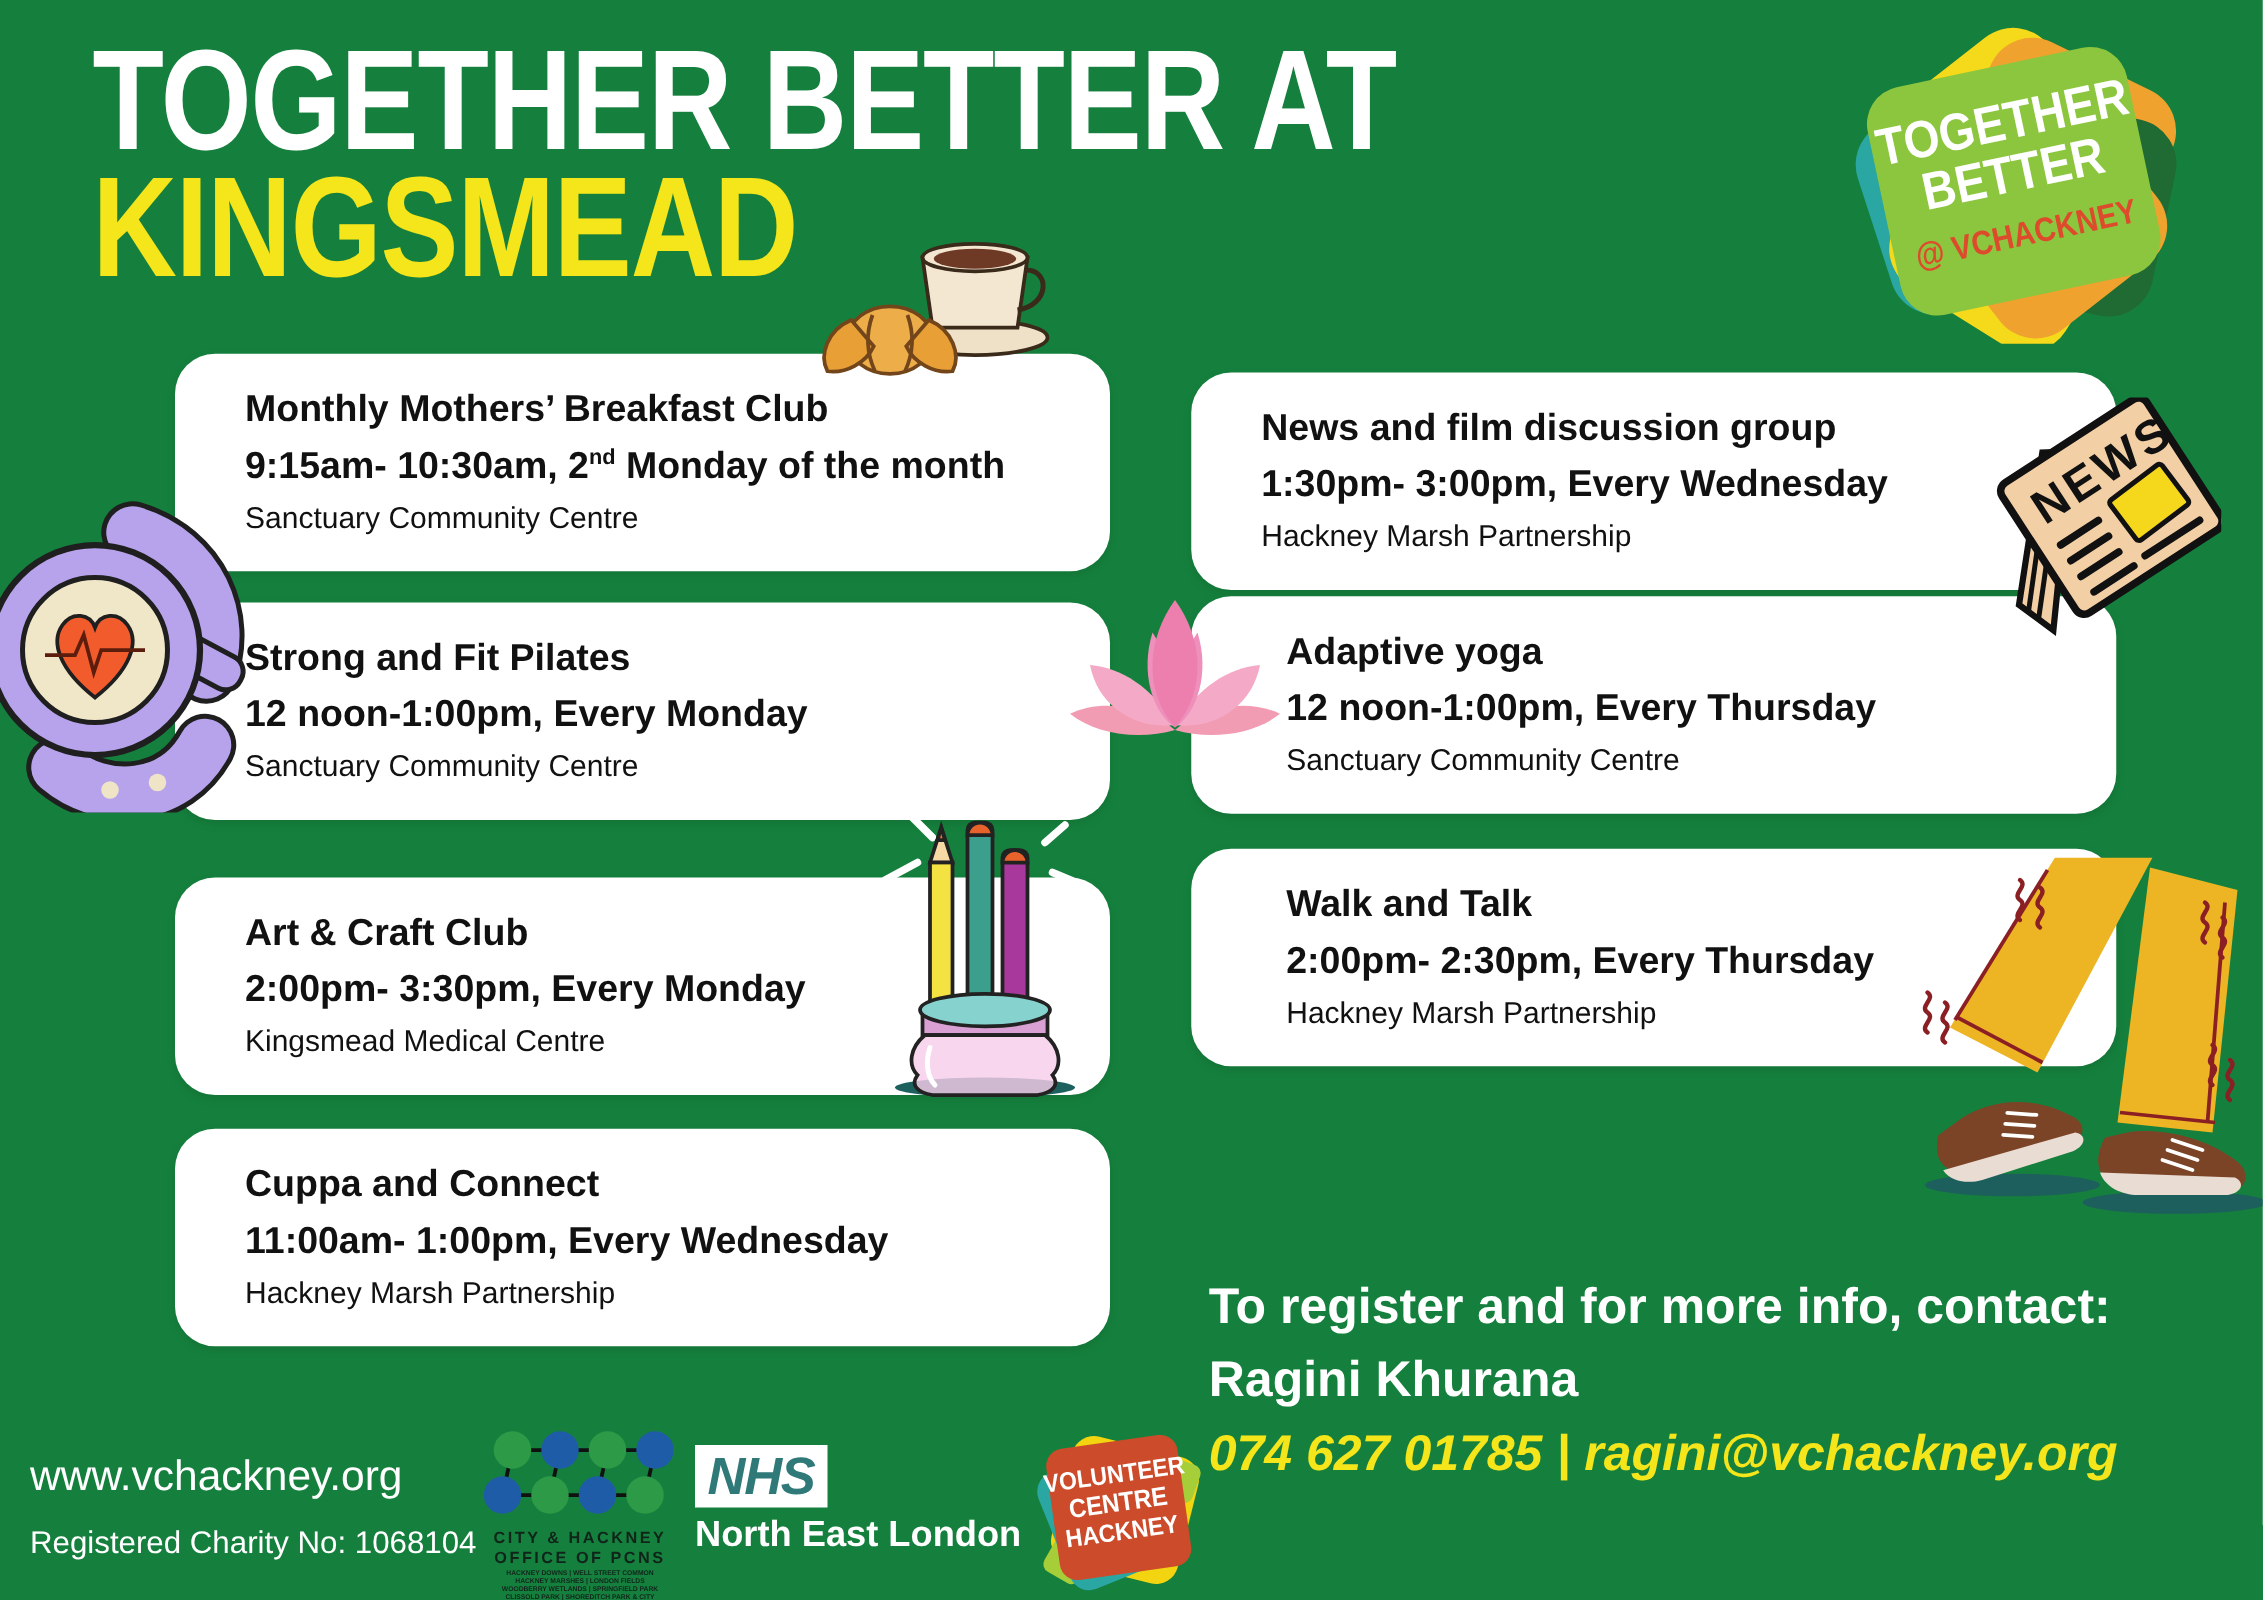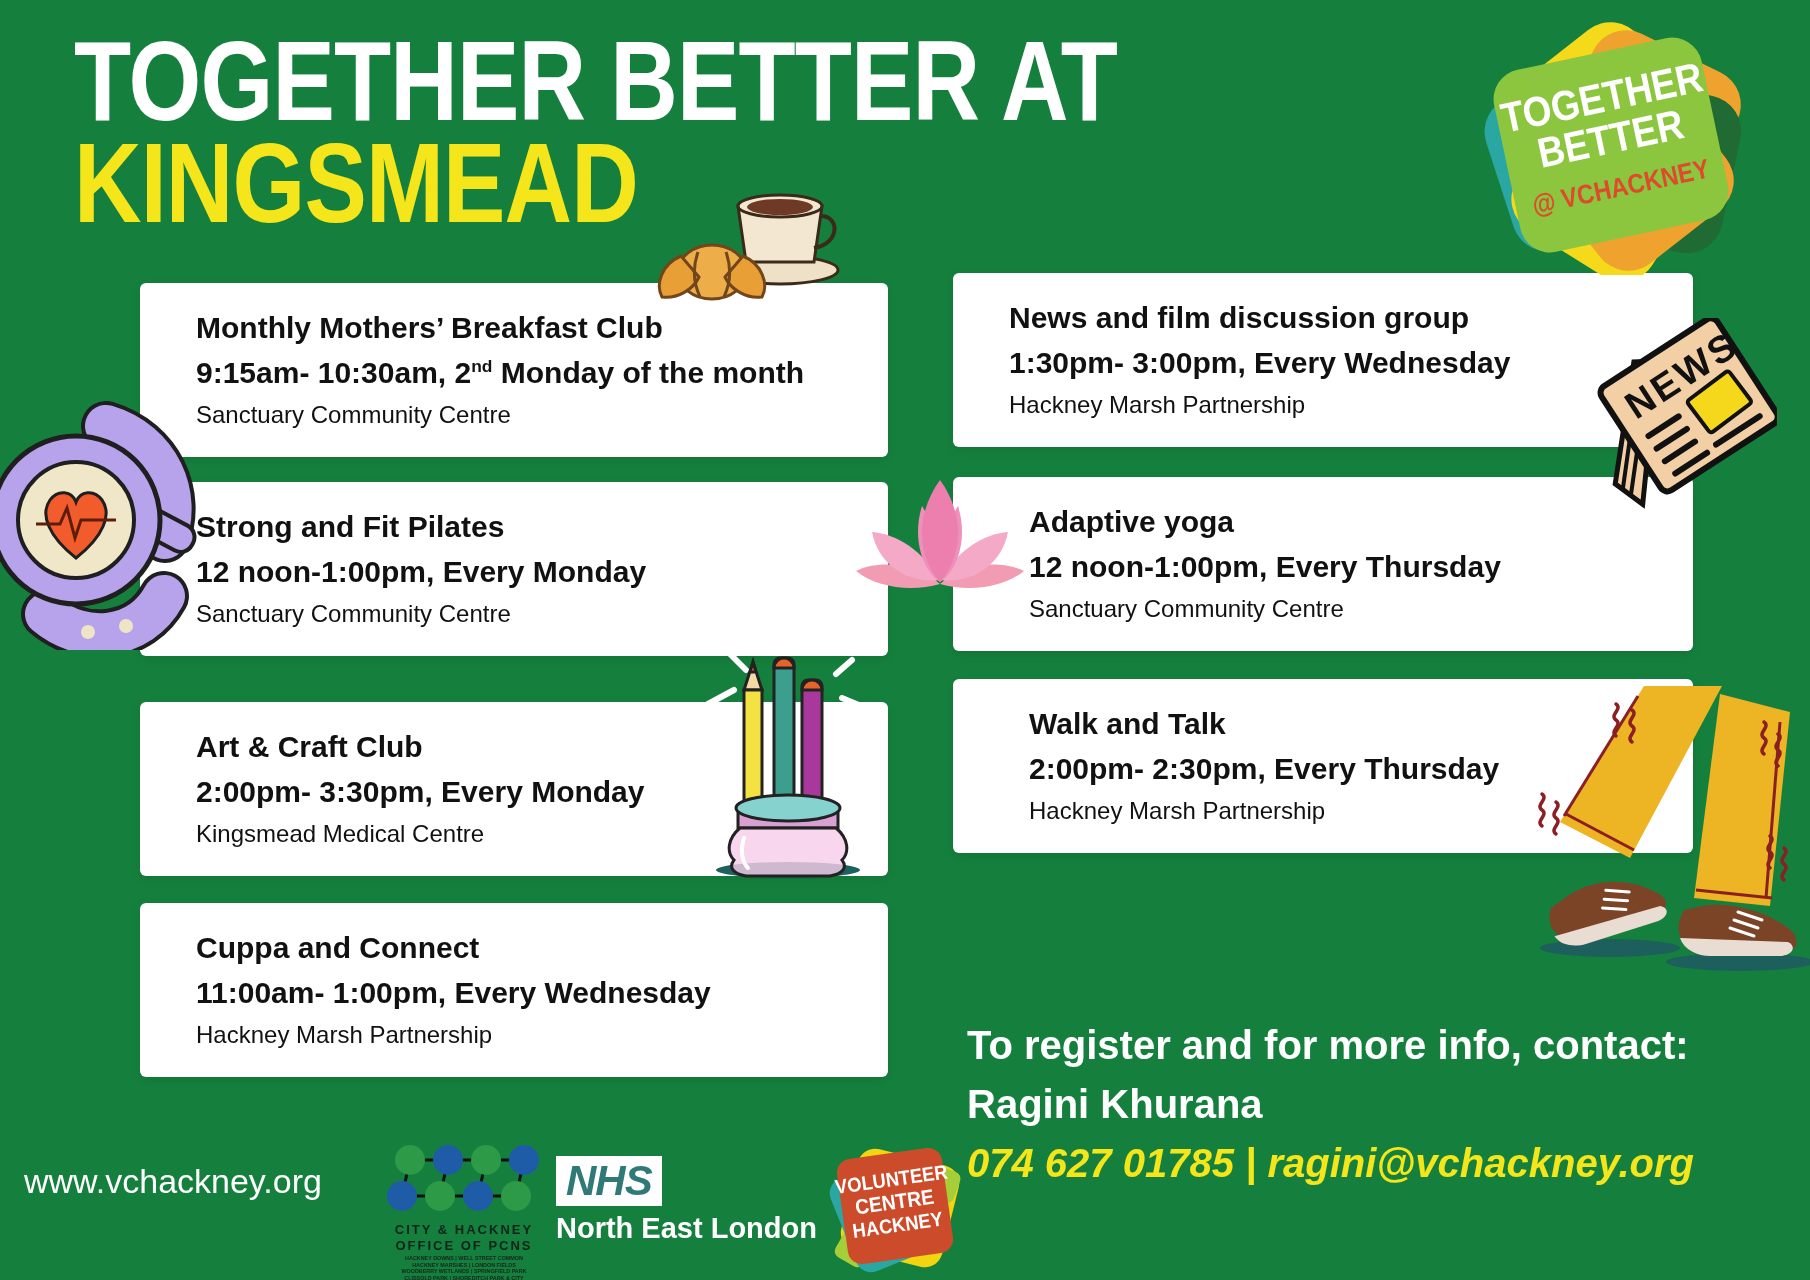--- a/index.html
+++ b/index.html
@@ -6,27 +6,27 @@
   body{font-family:"Liberation Sans",sans-serif;}
   .poster{position:relative;width:1810px;height:1280px;background:#15803d;overflow:hidden;}
 
   
   .title{position:absolute;left:74px;top:30px;z-index:2;transform:scaleX(.82);transform-origin:left top;
          font-weight:bold;font-size:114px;line-height:102px;letter-spacing:-1px;white-space:nowrap;}
   .title .l1{color:#ffffff;display:block;}
   .title .l2{color:#f5e51b;display:block;}
 
   
-  .card{position:absolute;z-index:1;background:#ffffff;border-radius:6px;box-sizing:border-box;
+  .card{position:absolute;z-index:1;background:#ffffff;border-radius:32px;box-sizing:border-box;
         padding:22px 28px 22px 56px;min-height:152px;box-shadow:0 3px 8px rgba(0,0,0,.10);}
   .ev-title,.ev-time{font-weight:bold;font-size:30px;line-height:45px;color:#111111;}
   .ev-loc{font-weight:normal;font-size:24px;line-height:40px;color:#111111;}
   .ev-time .sup{font-size:.58em;vertical-align:super;line-height:0;}
   .ev-0{left:140px;top:283px;width:748px;}
-  .ev-1{left:953px;top:273px;width:740px;}
+  .ev-1{left:953px;top:298px;width:740px;}
   .ev-2{left:140px;top:482px;width:748px;}
   .ev-3{left:953px;top:477px;width:740px;padding-left:76px;}
   .ev-4{left:140px;top:702px;width:748px;}
   .ev-5{left:953px;top:679px;width:740px;padding-left:76px;}
   .ev-6{left:140px;top:903px;width:748px;}
 
   
   .contact{position:absolute;left:967px;top:1016px;z-index:2;color:#ffffff;
            font-weight:bold;font-size:40px;line-height:59px;white-space:nowrap;}
   .contact .phone-line{color:#f5e51b;font-style:italic;}
@@ -99,20 +99,21 @@
     <div>To register and for more info, contact:</div>
     <div>Ragini Khurana</div>
     <div class="phone-line">
       <span>074 627 01785</span>
       <span>|</span>
       <span>ragini@vchackney.org</span>
     </div>
   </div>
 
   <div class="site">www.vchackney.org</div>
+  <div class="charity">Registered Charity No: 1068104</div>
 
   <div class="nhs">
     <div class="nhs-box">NHS</div>
     <div class="nhs-region">North East London</div>
   </div>
 
   <svg class="deco" style="left:380px;top:1138px;" width="168" height="142" viewBox="0 0 168 142">
     <g stroke="#111111" stroke-width="3">
       <path d="M30 22 H146" fill="none"></path>
       <path d="M20 58 H138" fill="none"></path>

